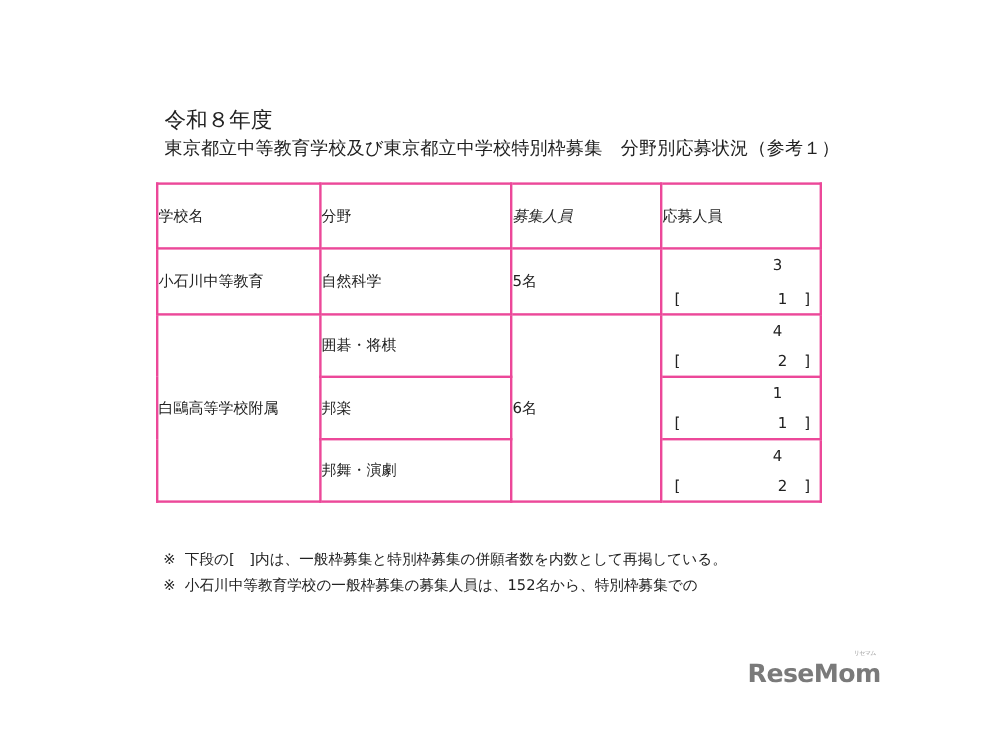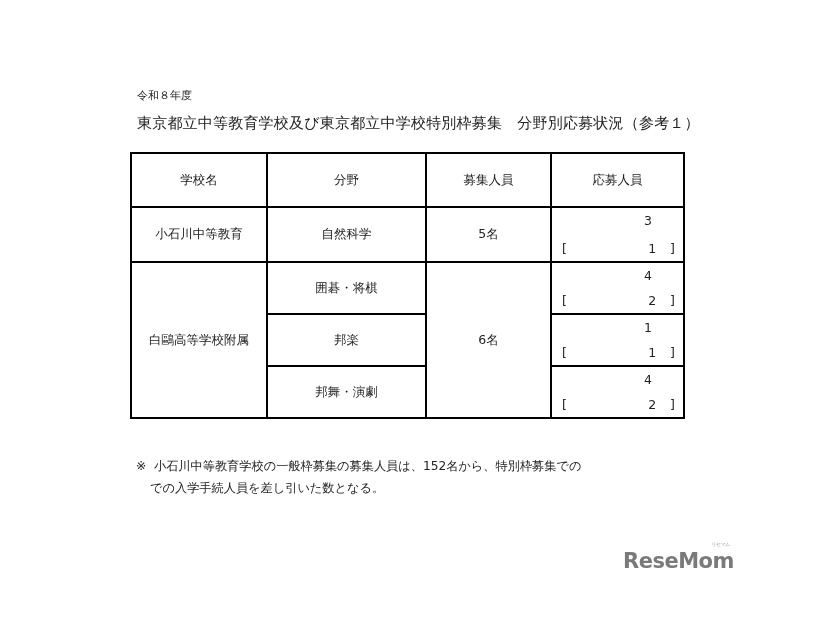--- a/index.html
+++ b/index.html
@@ -1,24 +1,24 @@
 <!DOCTYPE html>
 <html><head>
 <meta charset="utf-8">
 <style>
   html, body { margin:0; padding:0; background:#ffffff; }
   body { width:826px; height:620px; position:relative; overflow:hidden;
          font-family:"DejaVu Sans", sans-serif; color:#222; }
-  .year { position:absolute; left:137px; top:88px; font-size:11px; }
+  .year { position:absolute; left:137px; top:88px; font-size:18px; }
   .title { position:absolute; left:137px; top:114px; font-size:15px; letter-spacing:0.2px; white-space:nowrap; }
   table.main { position:absolute; left:130px; top:152px; border-collapse:collapse;
                font-size:12.5px; }
-  table.main td { border:2px solid #000000; text-align:center; vertical-align:middle; padding:0; }
+  table.main td { border:2px solid #ec4899; vertical-align:middle; padding:0; }
   .hdr td { height:52px; }
-  .c1 { width:134px; } .c2 { width:157px; } .c3 { width:123px; } .c4 { width:131px; }
+  .c1 { width:134px; } .c2 { width:157px; } .c3 { width:123px;font-style:italic; } .c4 { width:131px; }
   .r1 td { height:53px; }
   .sub td { height:50px; }
   .apply { position:relative; }
   .apply .total { position:absolute; right:31px; top:5px; }
   .apply .inner { position:absolute; left:10px; right:8px; bottom:5px; display:flex; justify-content:space-between; }
   .apply .inner .num { margin-left:auto; margin-right:14px; }
   .notes { position:absolute; left:136px; top:455px; font-size:12.2px; line-height:22px; white-space:nowrap; }
   .notes .indent { padding-left:14px; }
   .logo { position:absolute; left:623px; top:549px; font-family:"DejaVu Sans", sans-serif;
           font-weight:bold; font-size:21px; color:#7a7a7a; letter-spacing:-0.5px;text-align:right; }
@@ -84,21 +84,23 @@
         <span class="num">2</span>
         <span>]</span>
       </span>
     </td>
   </tr>
 </tbody>
   </table>
 
 <div class="notes">
   <div>
+    <span>※</span>&nbsp;&nbsp;<span>下段の[　]内は、一般枠募集と特別枠募集の併願者数を内数として再掲している。</span>
+  </div>
+  <div>
     <span>※</span>&nbsp;&nbsp;<span>小石川中等教育学校の一般枠募集の募集人員は、152名から、特別枠募集での</span>
   </div>
-  <div class="indent">での入学手続人員を差し引いた数となる。</div>
 </div>
 
 <div class="logo">
   <span>ReseMom</span>
   <span class="kana">リセマム</span>
 </div>
 
 </body></html>

